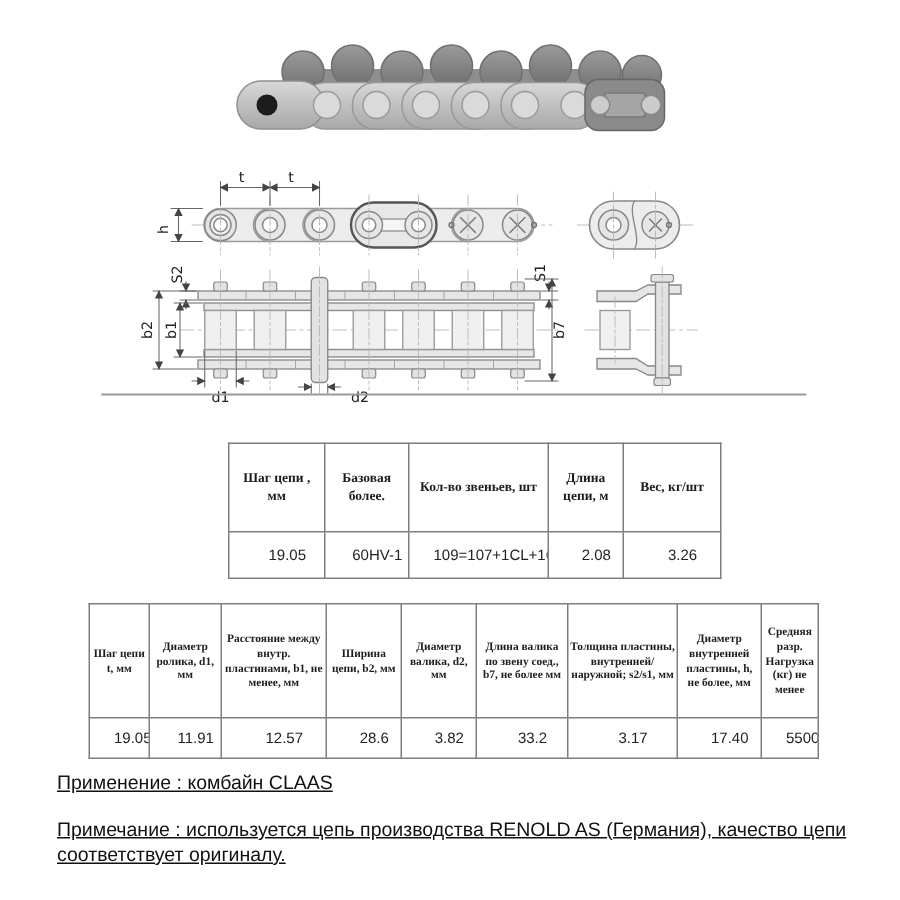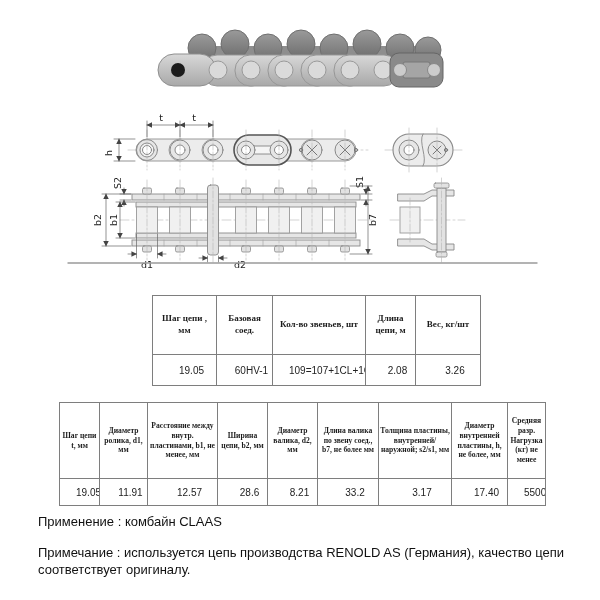--- a/index.html
+++ b/index.html
@@ -12,21 +12,21 @@
         overflow:hidden;}
   th{font-family:"Liberation Serif",serif;font-weight:bold;color:#1c1c1c;}
   td{font-family:"Liberation Sans",sans-serif;color:#222;padding-left:16px;}
   .t1{left:140px;top:295px;width:328px;margin-left:12px;}
   .t1 th{font-size:9px;line-height:1.3;height:56px;}
   .t1 td{font-size:10px;height:28px;}
   .t2{left:59px;top:402px;width:486px;}
   .t2 th{font-size:7.6px;line-height:1.3;height:73px;padding:1px;}
   .t2 td{font-size:10px;height:24px;}
   .notes{position:absolute;left:38px;top:514px;width:545px;}
-  .notes p{margin:0 0 14px 0;font-size:13px;line-height:1.3;color:#111;}
+  .notes p{margin:0 0 14px 0;font-size:13px;line-height:1.3;color:#111;text-decoration:underline;}
   .dimlabel{font-family:"DejaVu Sans",sans-serif;font-size:9.5px;fill:#222;}
 </style>
 </head>
 <body>
 
 <div class="page">
 
   <svg class="photo" width="300" height="95" viewBox="0 0 300 95">
     <defs>
       <linearGradient id="gm" x1="0" y1="0" x2="0" y2="1">
@@ -304,21 +304,21 @@
     <colgroup>
       <col style="width:64px">
         <col style="width:56px">
         <col style="width:93px">
       <col style="width:50px">
         <col style="width:65px">
     </colgroup>
     <tbody>
         <tr>
       <th>Шаг цепи , мм</th>
-      <th>Базовая соед.</th>
+      <th>Базовая более.</th>
       <th>Кол-во звеньев, шт</th>
       <th>Длина цепи, м</th>
       <th>Вес, кг/шт</th>
     </tr>
     <tr>
       <td>19.05</td>
       <td>60HV-1</td>
       <td>109=107+1CL+1OL</td>
       <td>2.08</td>
       <td>3.26</td>
@@ -348,21 +348,21 @@
       <th>Длина валика по звену соед., b7, не более мм</th>
       <th>Толщина пластины, внутренней/наружной; s2/s1, мм</th>
       <th>Диаметр внутренней пластины, h, не более, мм</th>
       <th>Средняя разр. Нагрузка (кг) не менее</th>
     </tr>
     <tr>
       <td>19.05</td>
       <td>11.91</td>
       <td>12.57</td>
       <td>28.6</td>
-      <td>8.21</td>
+      <td>3.82</td>
       <td>33.2</td>
       <td>3.17</td>
       <td>17.40</td>
       <td>5500</td>
     </tr>
   </tbody>
     </table>
 
   <div class="notes">
     <p>Применение : комбайн CLAAS</p>

